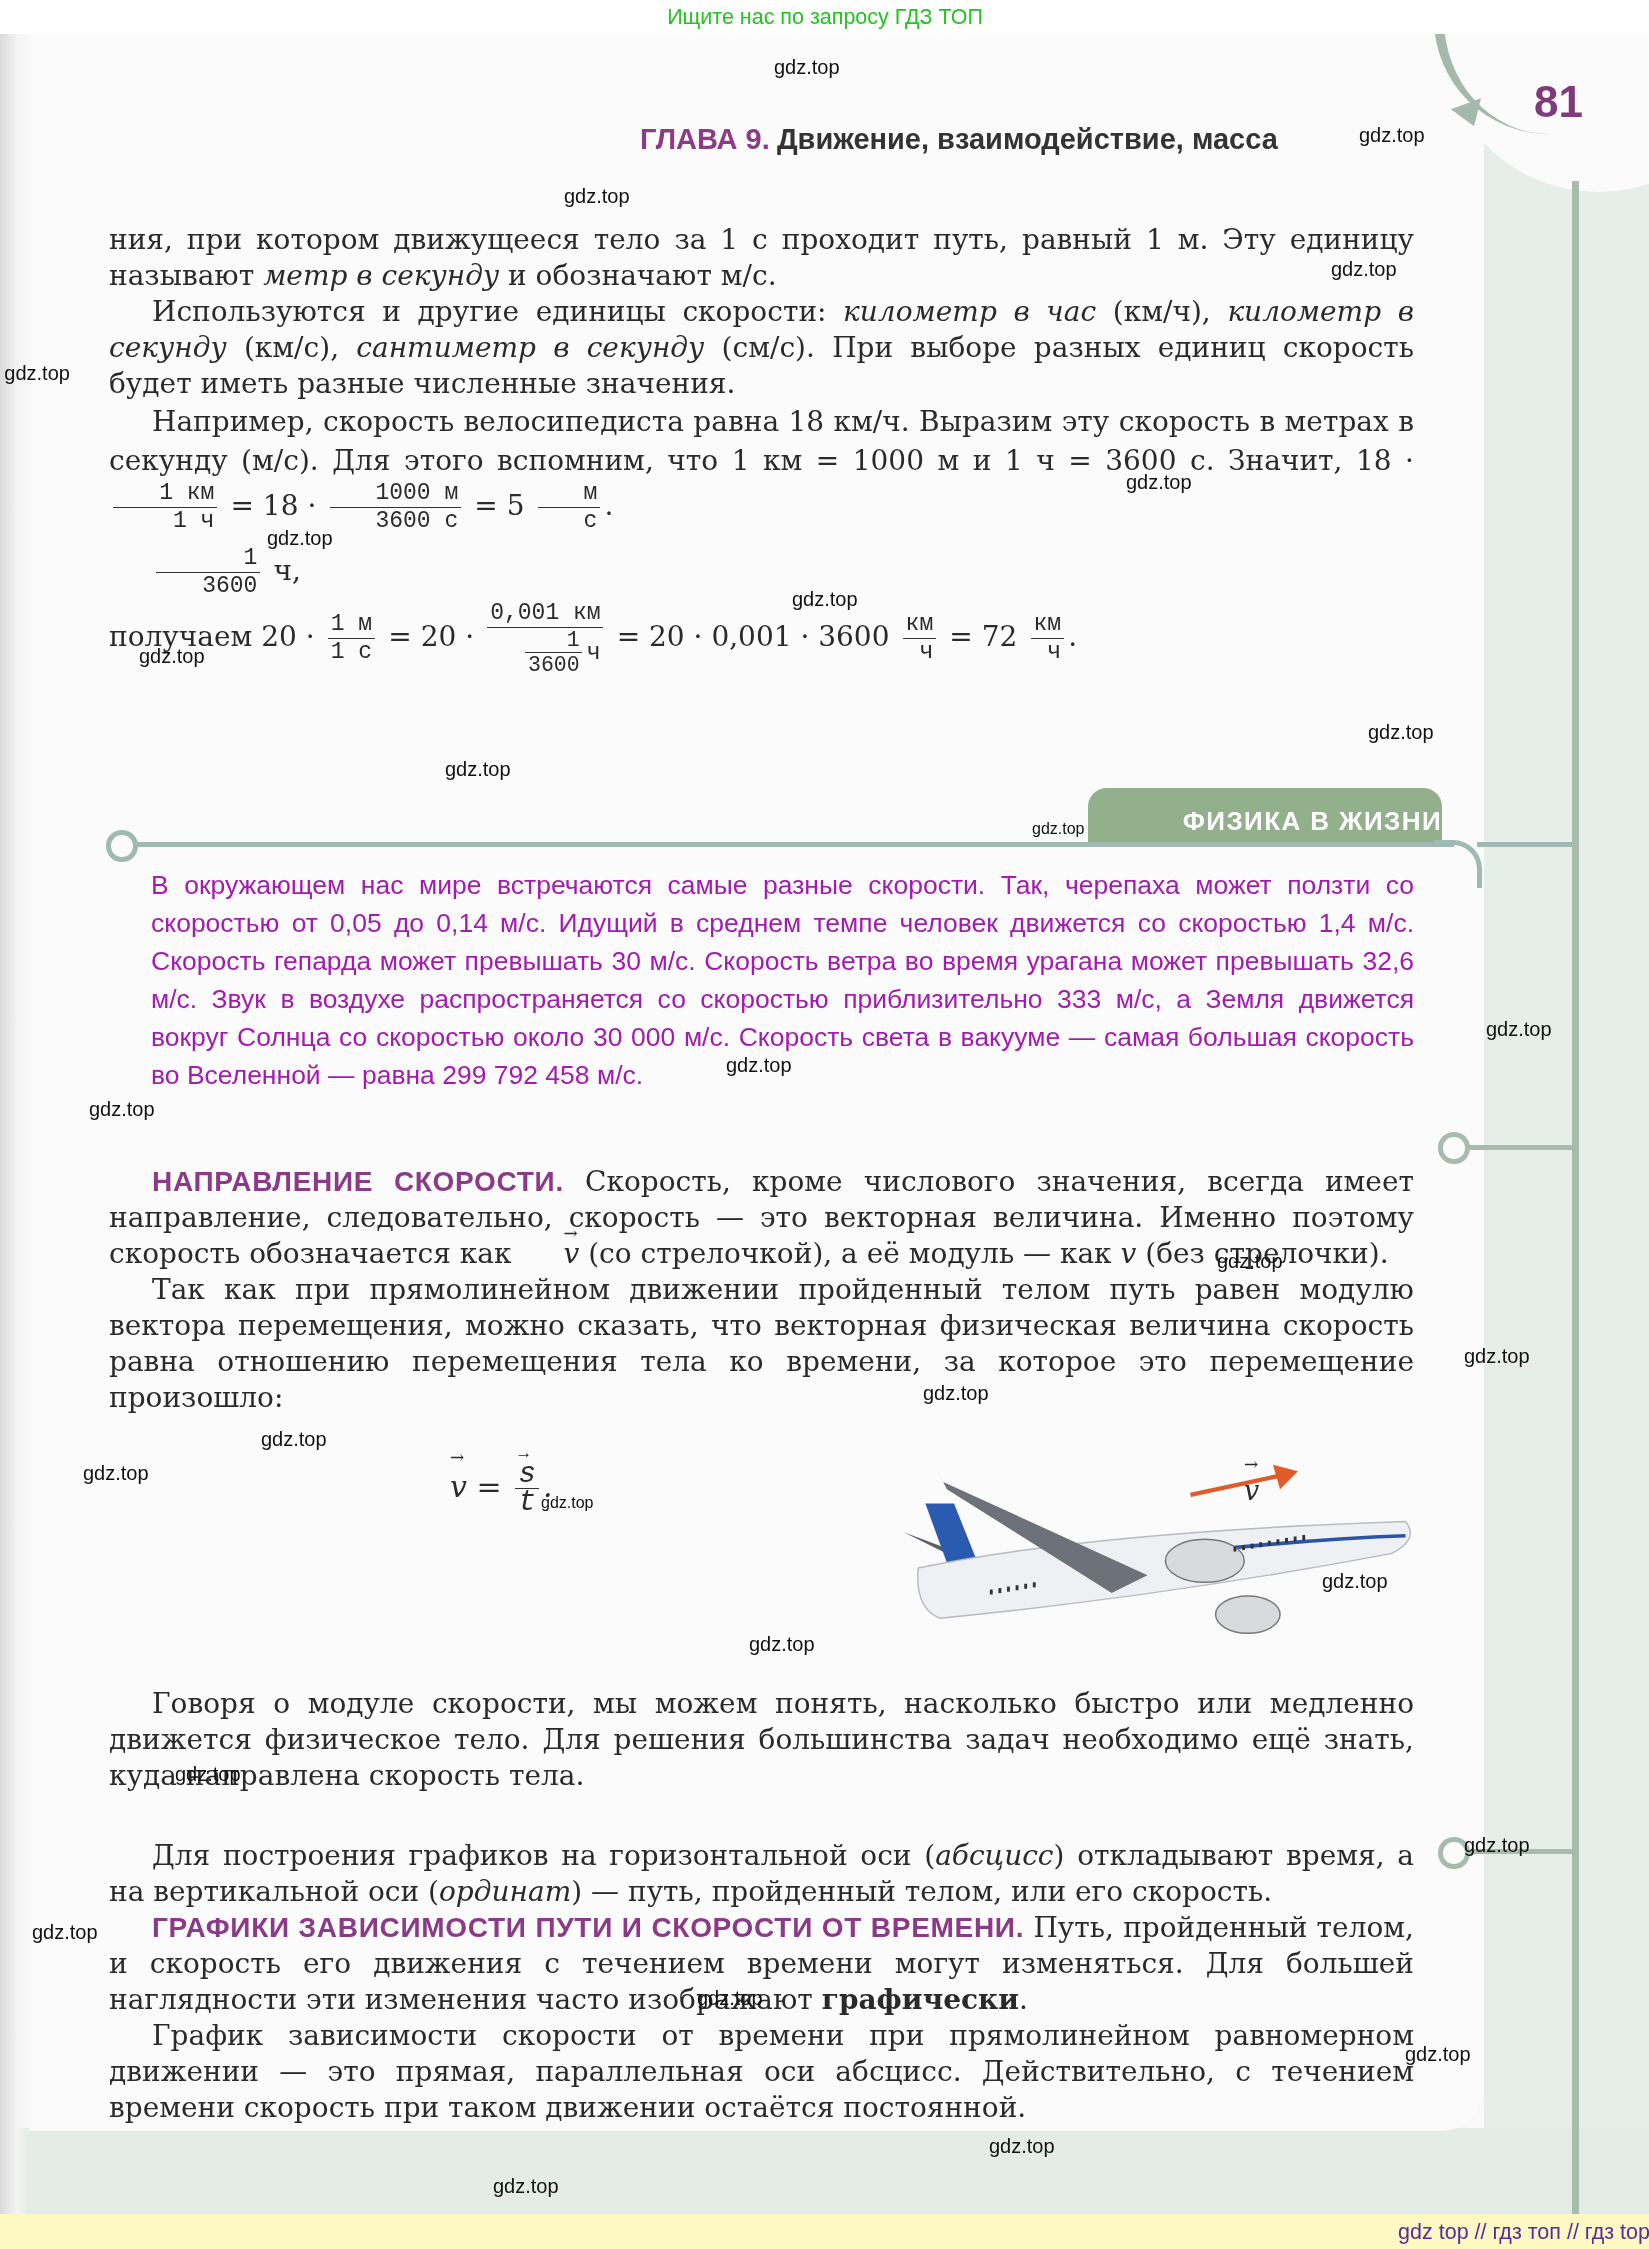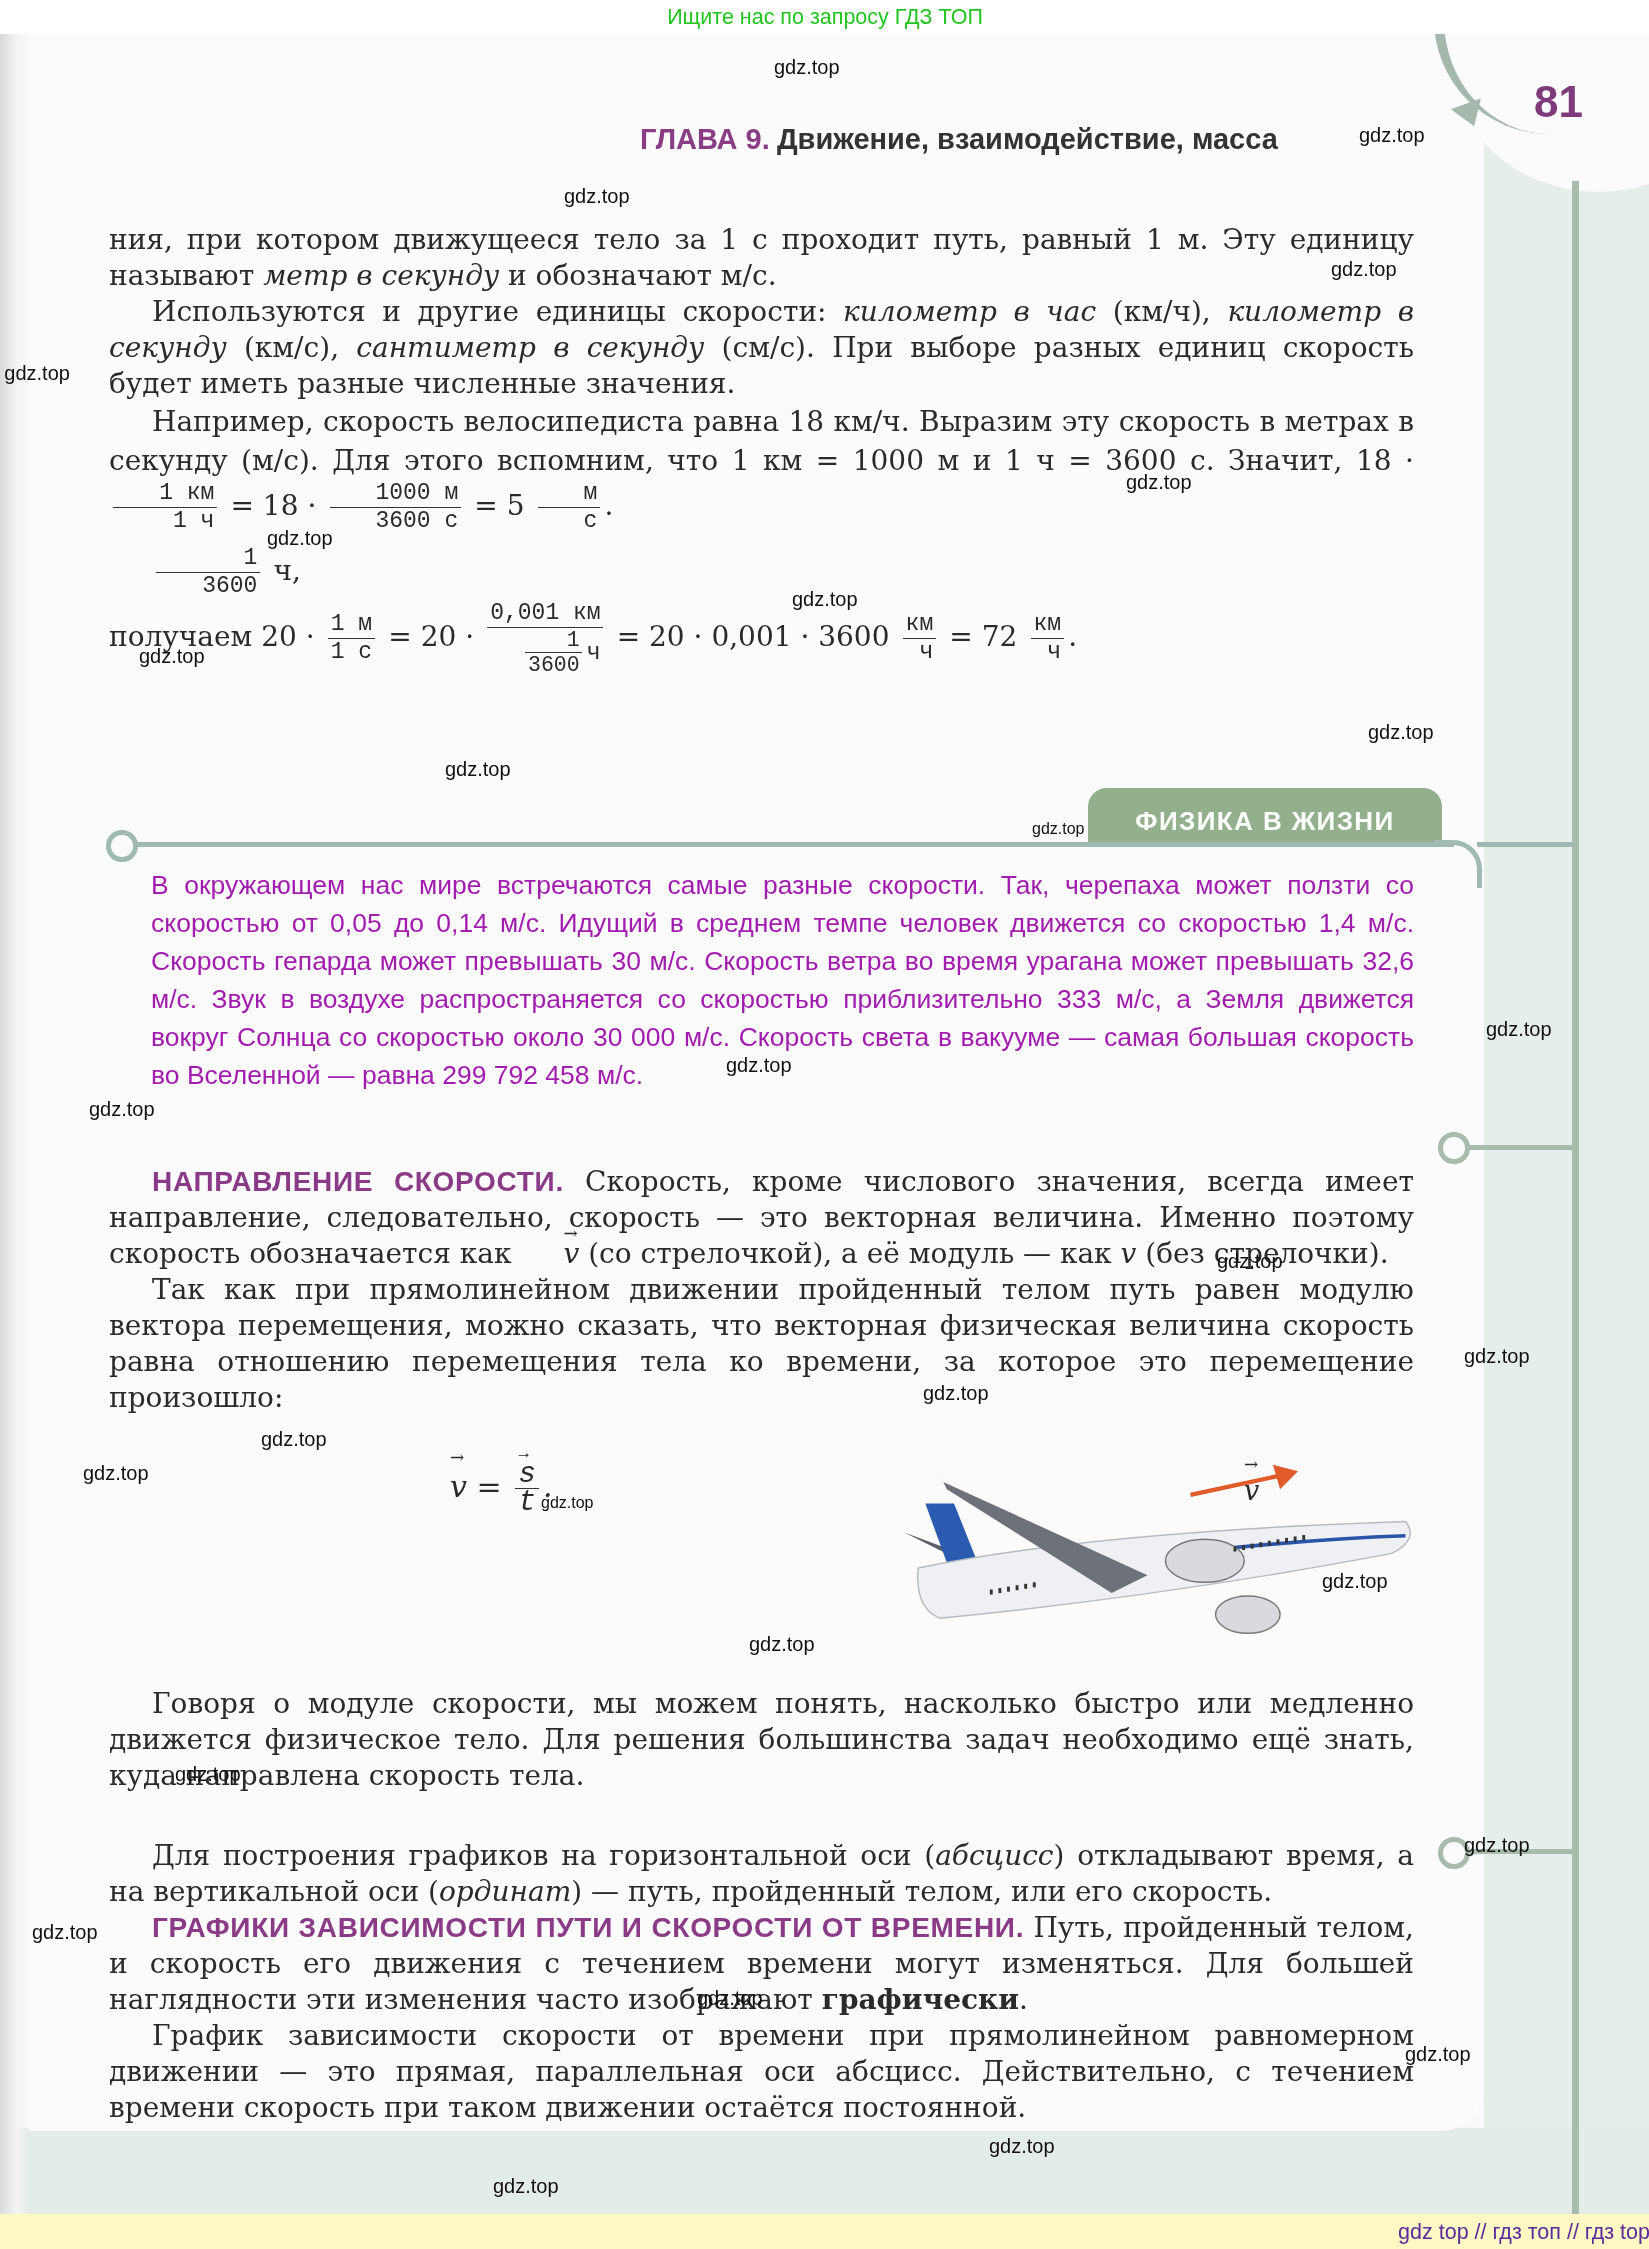--- a/index.html
+++ b/index.html
@@ -77,21 +77,21 @@
     position: absolute; height: 5px; background: #9fbab2;
   }
   .ring {
     position: absolute; width: 21.5px; height: 21.5px; border: 5px solid #9fbab2; border-radius: 50%; background: #fbfbfb;
   }
   .side-ring { border-color: #a8bcae; }
   .tab-physics {
     position: absolute; left: 1088px; top: 754px; width: 354px; height: 57px;
     background: #93b08d; border-radius: 18.6px 18.6px 0 0;
     color: #fff; font-family: "Liberation Sans", sans-serif; font-weight: bold; font-size: 26px;
-    text-align: center; line-height: 66px; letter-spacing: 1.4px;
+    text-align: right; line-height: 66px; letter-spacing: 1.4px;
   }
   .box-corner {
     position: absolute; left: 1434px; top: 806px; width: 43px; height: 43px;
     border-top: 5px solid #9fbab2; border-right: 5px solid #9fbab2; border-top-right-radius: 29px;
   }
   .sans-block { font-family: "Liberation Sans", sans-serif; font-size: 26.5px; line-height: 38px; color: #a21caf; }
   .formula {
     position: absolute; left: 450px; top: 1427px; font-size: 30px; font-style: italic;
   }
   .vec { position: relative; display: inline-block; }

